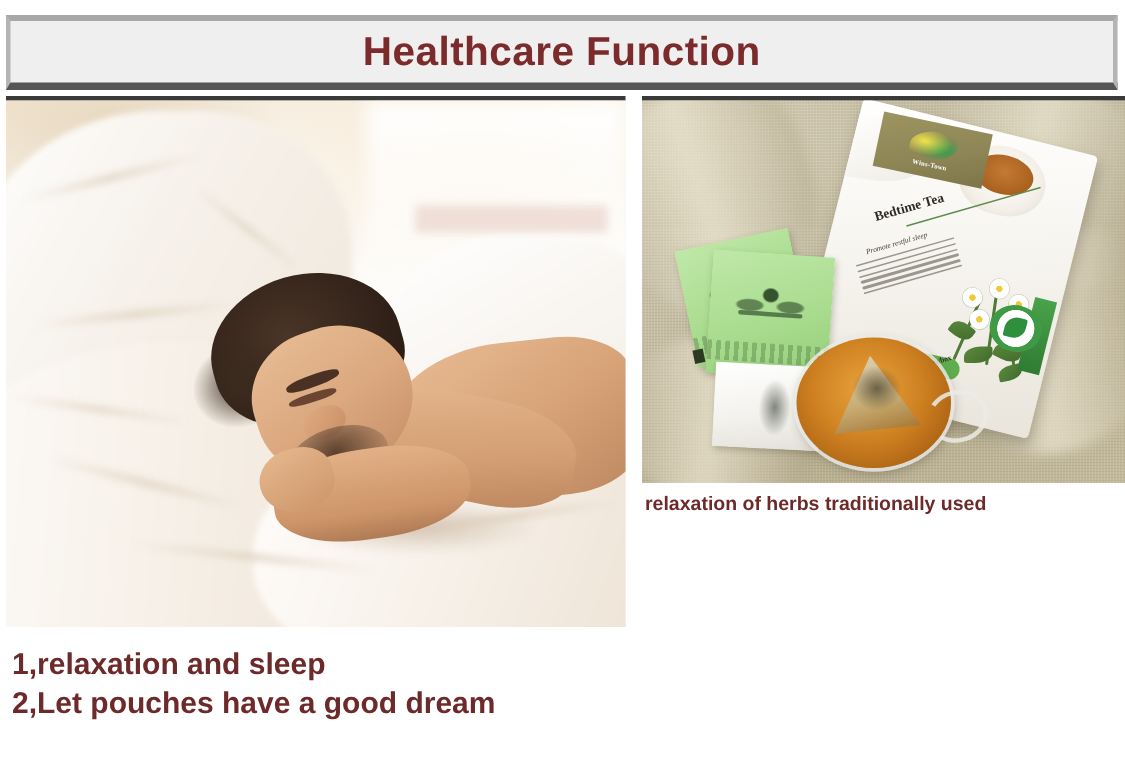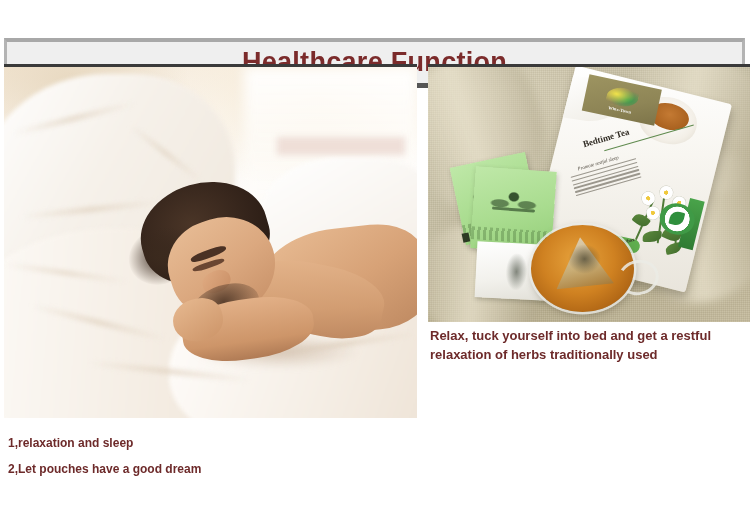--- a/index.html
+++ b/index.html
@@ -24,21 +24,20 @@
     height: 50px;
     box-sizing: border-box;
     background: #efefef;
     border-top: 4px solid #a8a8a8;
     border-left: 3px solid #b4b4b4;
     border-right: 3px solid #b4b4b4;
     border-bottom: 5px solid #555555;
     display: flex;
     align-items: center;
     justify-content: center;
-    margin-top: 28px;
   }
   .banner-title {
     color: #7b2b2b;
     font-size: 27px;
     font-weight: bold;
     letter-spacing: 0.3px;
     line-height: 1;
     white-space: nowrap;
   }
 
@@ -415,21 +414,21 @@
   }
   .desc div { white-space: nowrap; }
 
   
   .benefits {
     position: absolute;
     left: 8px;
     top: 430px;
     width: 600px;
     color: #6d2a2a;
-    font-size: 12px;
+    font-size: 20px;
     font-weight: bold;
     line-height: 26px;
   }
   .benefits div { white-space: nowrap; }
 </style>
 </head>
 <body>
 
 <div class="banner">
   <div class="banner-title">Healthcare Function</div>
@@ -529,20 +528,19 @@
 
     <div class="glass">
       <div class="glass-handle"></div>
       <div class="pyramid"></div>
       <div class="pyramid-leaf"></div>
     </div>
   </div>
 </div>
 
 <div class="desc">
-  <div>Relax, tuck yourself into bed and get a restful</div>
   <div>relaxation of herbs traditionally used</div>
 </div>
 
 <div class="benefits">
   <div>1,relaxation and sleep</div>
   <div>2,Let pouches have a good dream</div>
 </div>
 
 </body></html>

